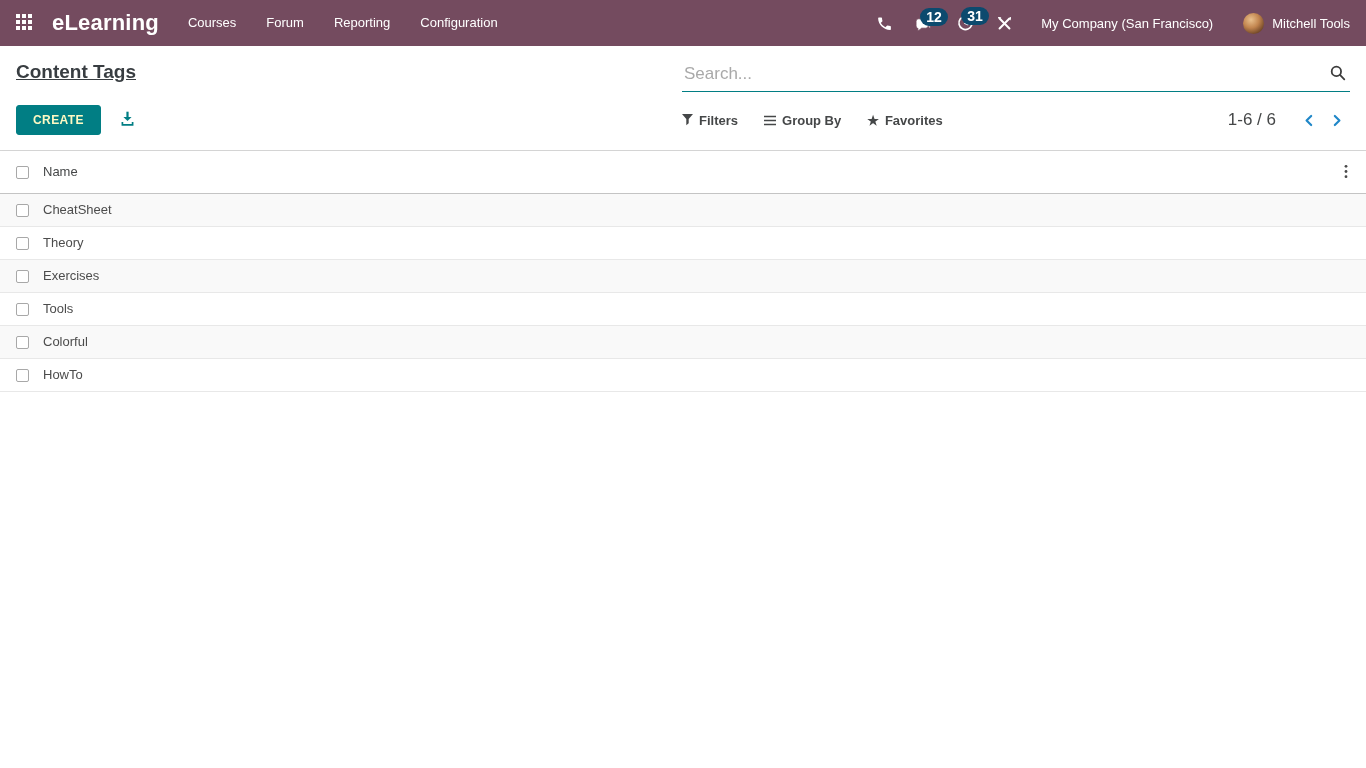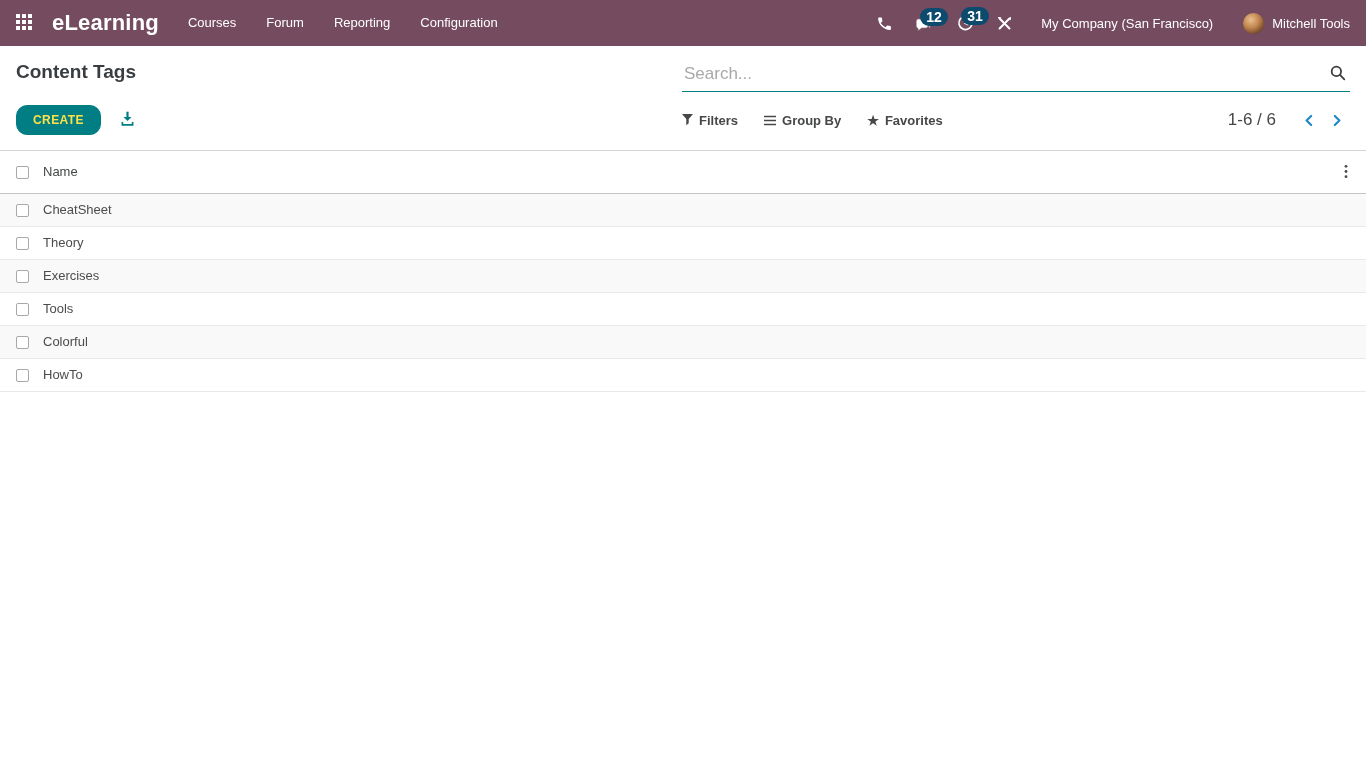--- a/index.html
+++ b/index.html
@@ -41,38 +41,38 @@
   .avatar {
     width: 21px; height: 21px; border-radius: 50%;
     background: radial-gradient(circle at 38% 32%, #e9c08d 0%, #c2854f 42%, #6e4526 78%, #4a2d17 100%);
     margin-right: 8px; flex: none;
   }
   .user-name { font-size: 13px; white-space: nowrap; }
 
   
   .control-panel { border-bottom: 1px solid #d5d5d5; background: #fff; }
   .cp-top { display: flex; align-items: flex-start; padding: 13px 16px 0 16px; }
-  .page-title { flex: 1; font-size: 19px; color: #383d41; padding-top: 2px; }
+  .page-title { flex: 1; font-size: 19px; color: #383d41; padding-top: 2px; text-decoration: underline; }
   .search-wrap { width: 668px; position: relative; border-bottom: 1px solid #017E84; }
   .search-wrap input {
     width: 100%; border: none; outline: none;
     font-family: "Liberation Sans", sans-serif;
     font-size: 17px; color: #4c4c4c;
     padding: 5px 28px 7px 2px; background: transparent;
   }
   .search-wrap input::placeholder { color: #a9a9a9; }
   .search-icon { position: absolute; right: 3px; top: 5px; color: #3c3c3c; cursor: pointer; }
 
   .cp-bottom { display: flex; align-items: center; padding: 13px 16px 15px 16px; }
   .cp-left { flex: 1; display: flex; align-items: center; }
   .btn-create {
-    background: #017E84; color: #fde047; border: 1px solid #017E84;
+    background: #017E84; color: #fef9c3; border: 1px solid #017E84;
     font-family: "Liberation Sans", sans-serif;
     font-size: 12px; font-weight: 700; letter-spacing: .4px;
-    padding: 7px 16px; border-radius: 11px; cursor: pointer;
+    padding: 7px 16px; border-radius: 3px; cursor: pointer;
   }
   .btn-export { background: none; border: none; color: #017E84; margin-left: 16px; cursor: pointer; padding: 2px; }
   .cp-right { width: 668px; display: flex; align-items: center; }
   .filter-btns { display: flex; align-items: flex-start; }
   .filter-btn {
     display: flex; align-items: center; gap: 6px;
     background: none; border: none; cursor: pointer;
     font-family: "Liberation Sans", sans-serif;
     font-size: 13px; font-weight: 700; color: #454748;
     margin-right: 26px; padding: 4px 0;

